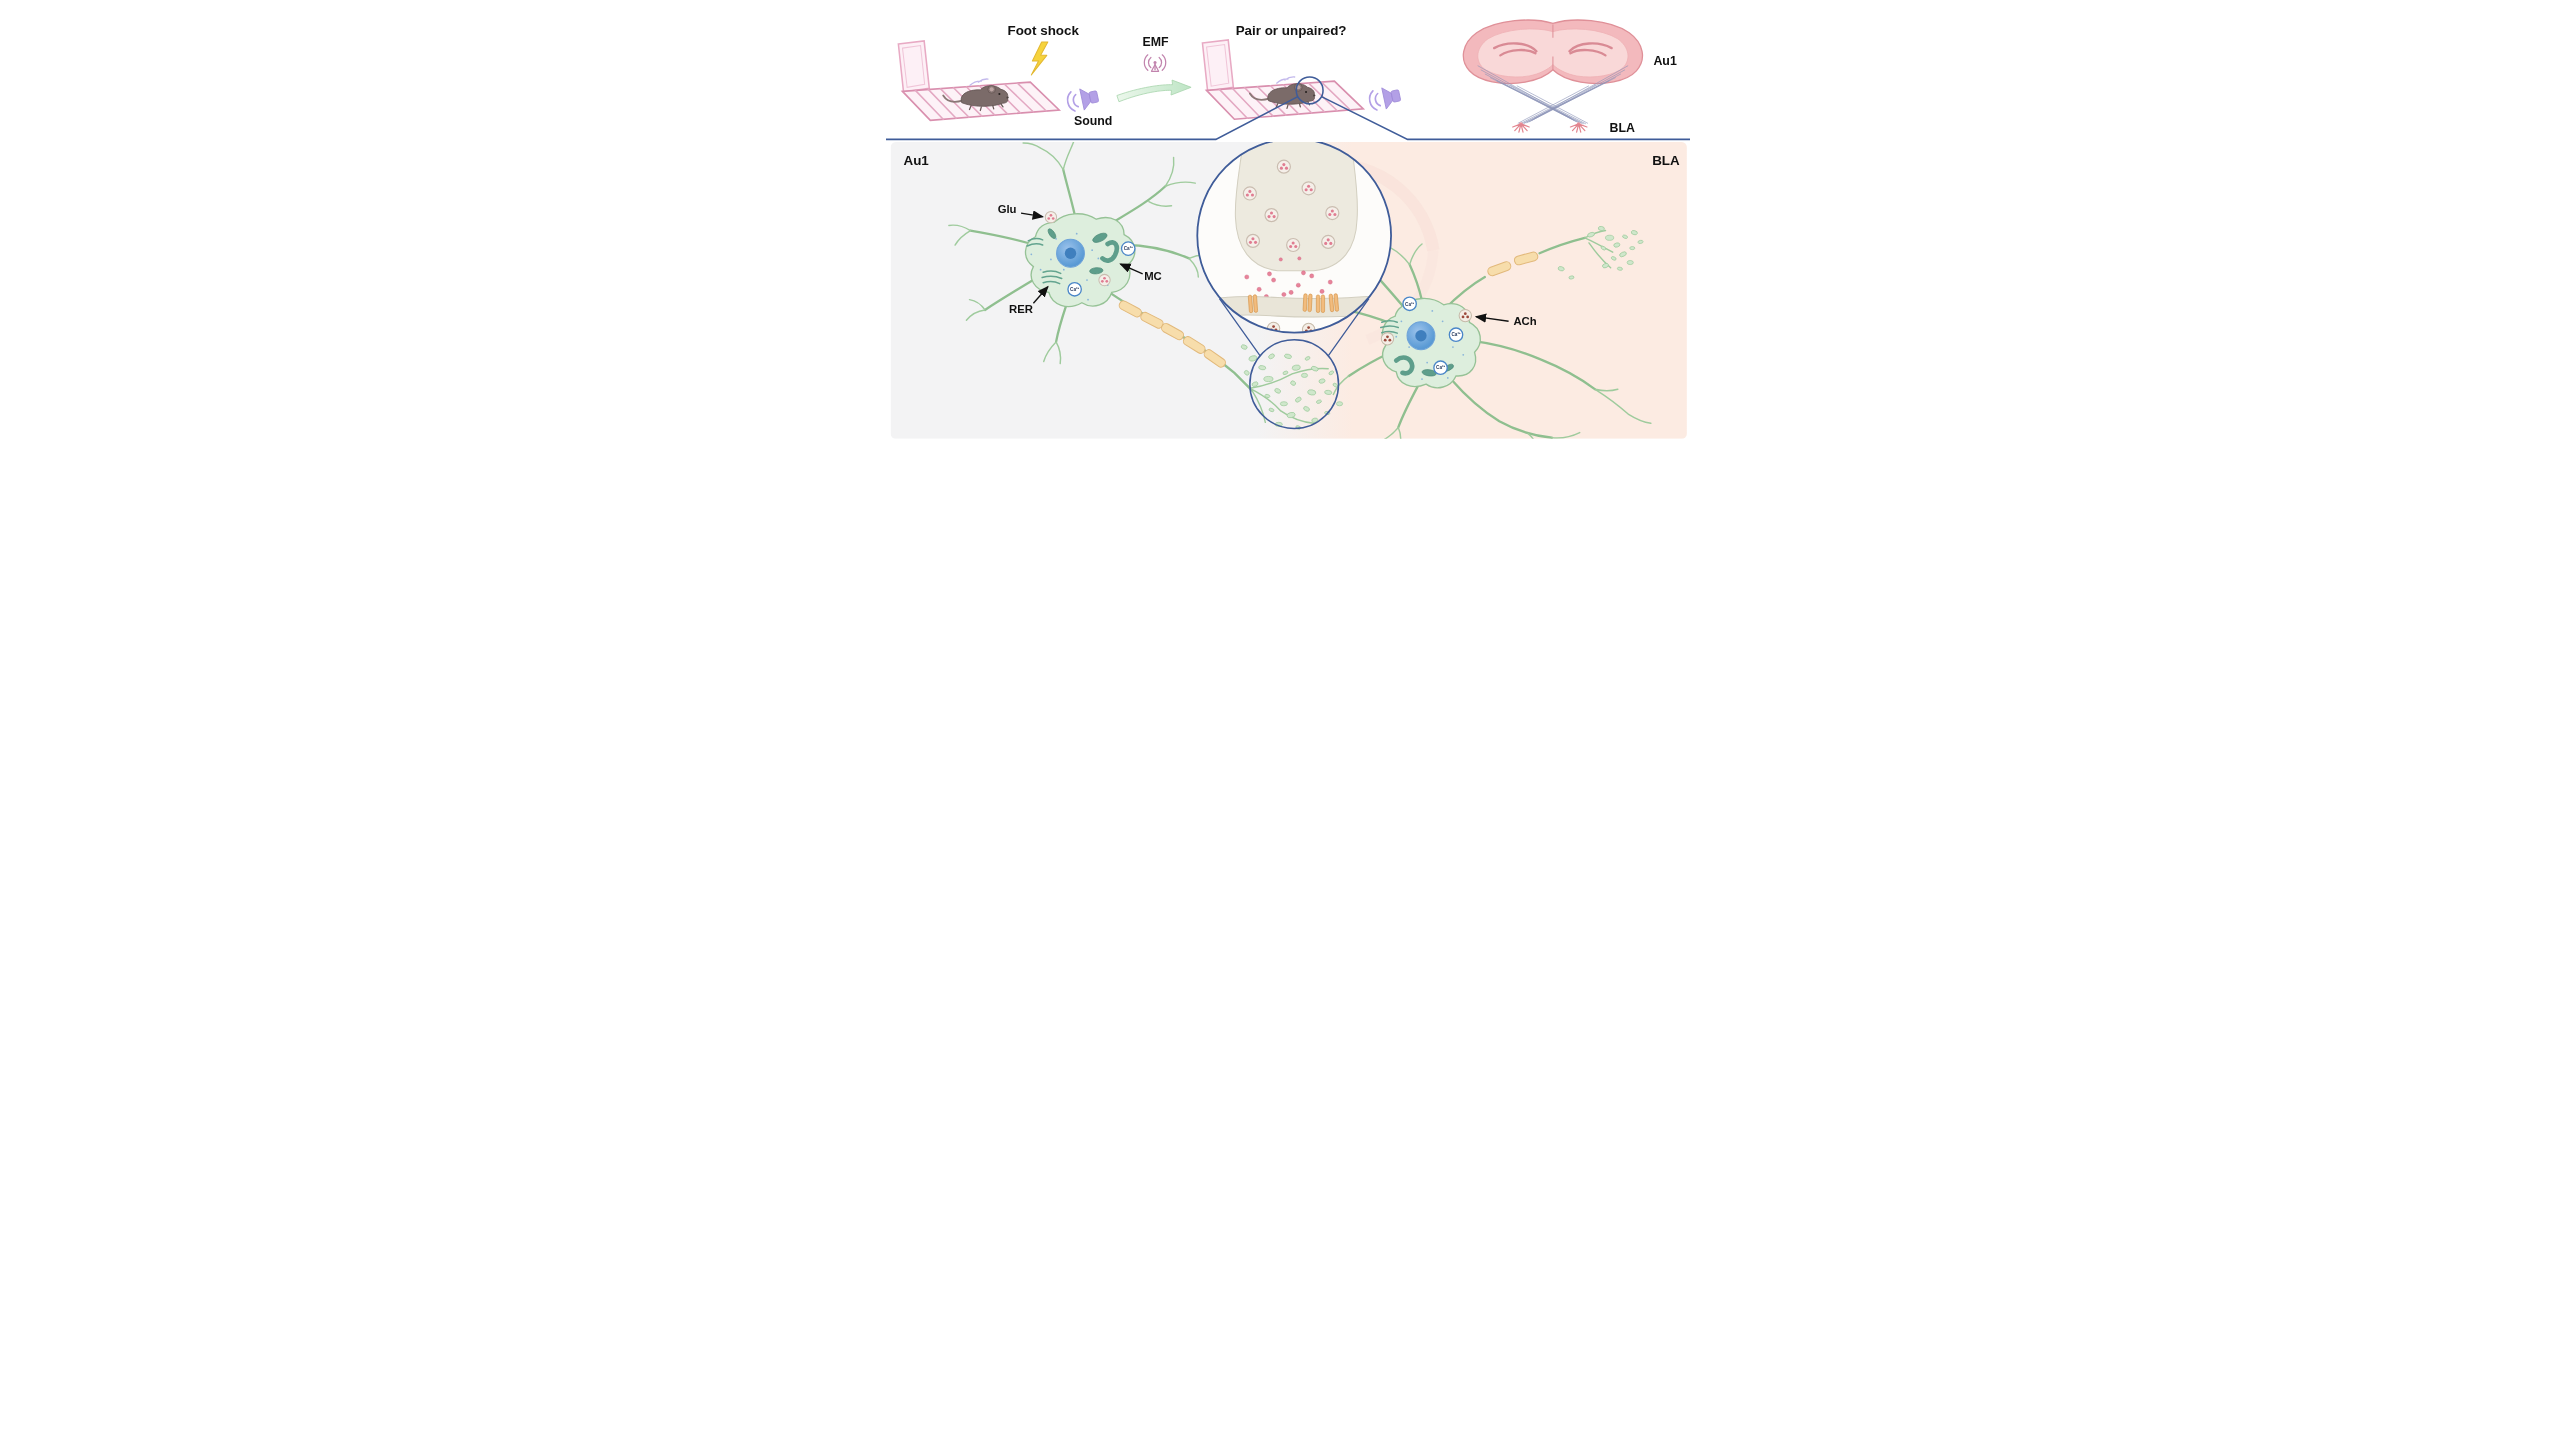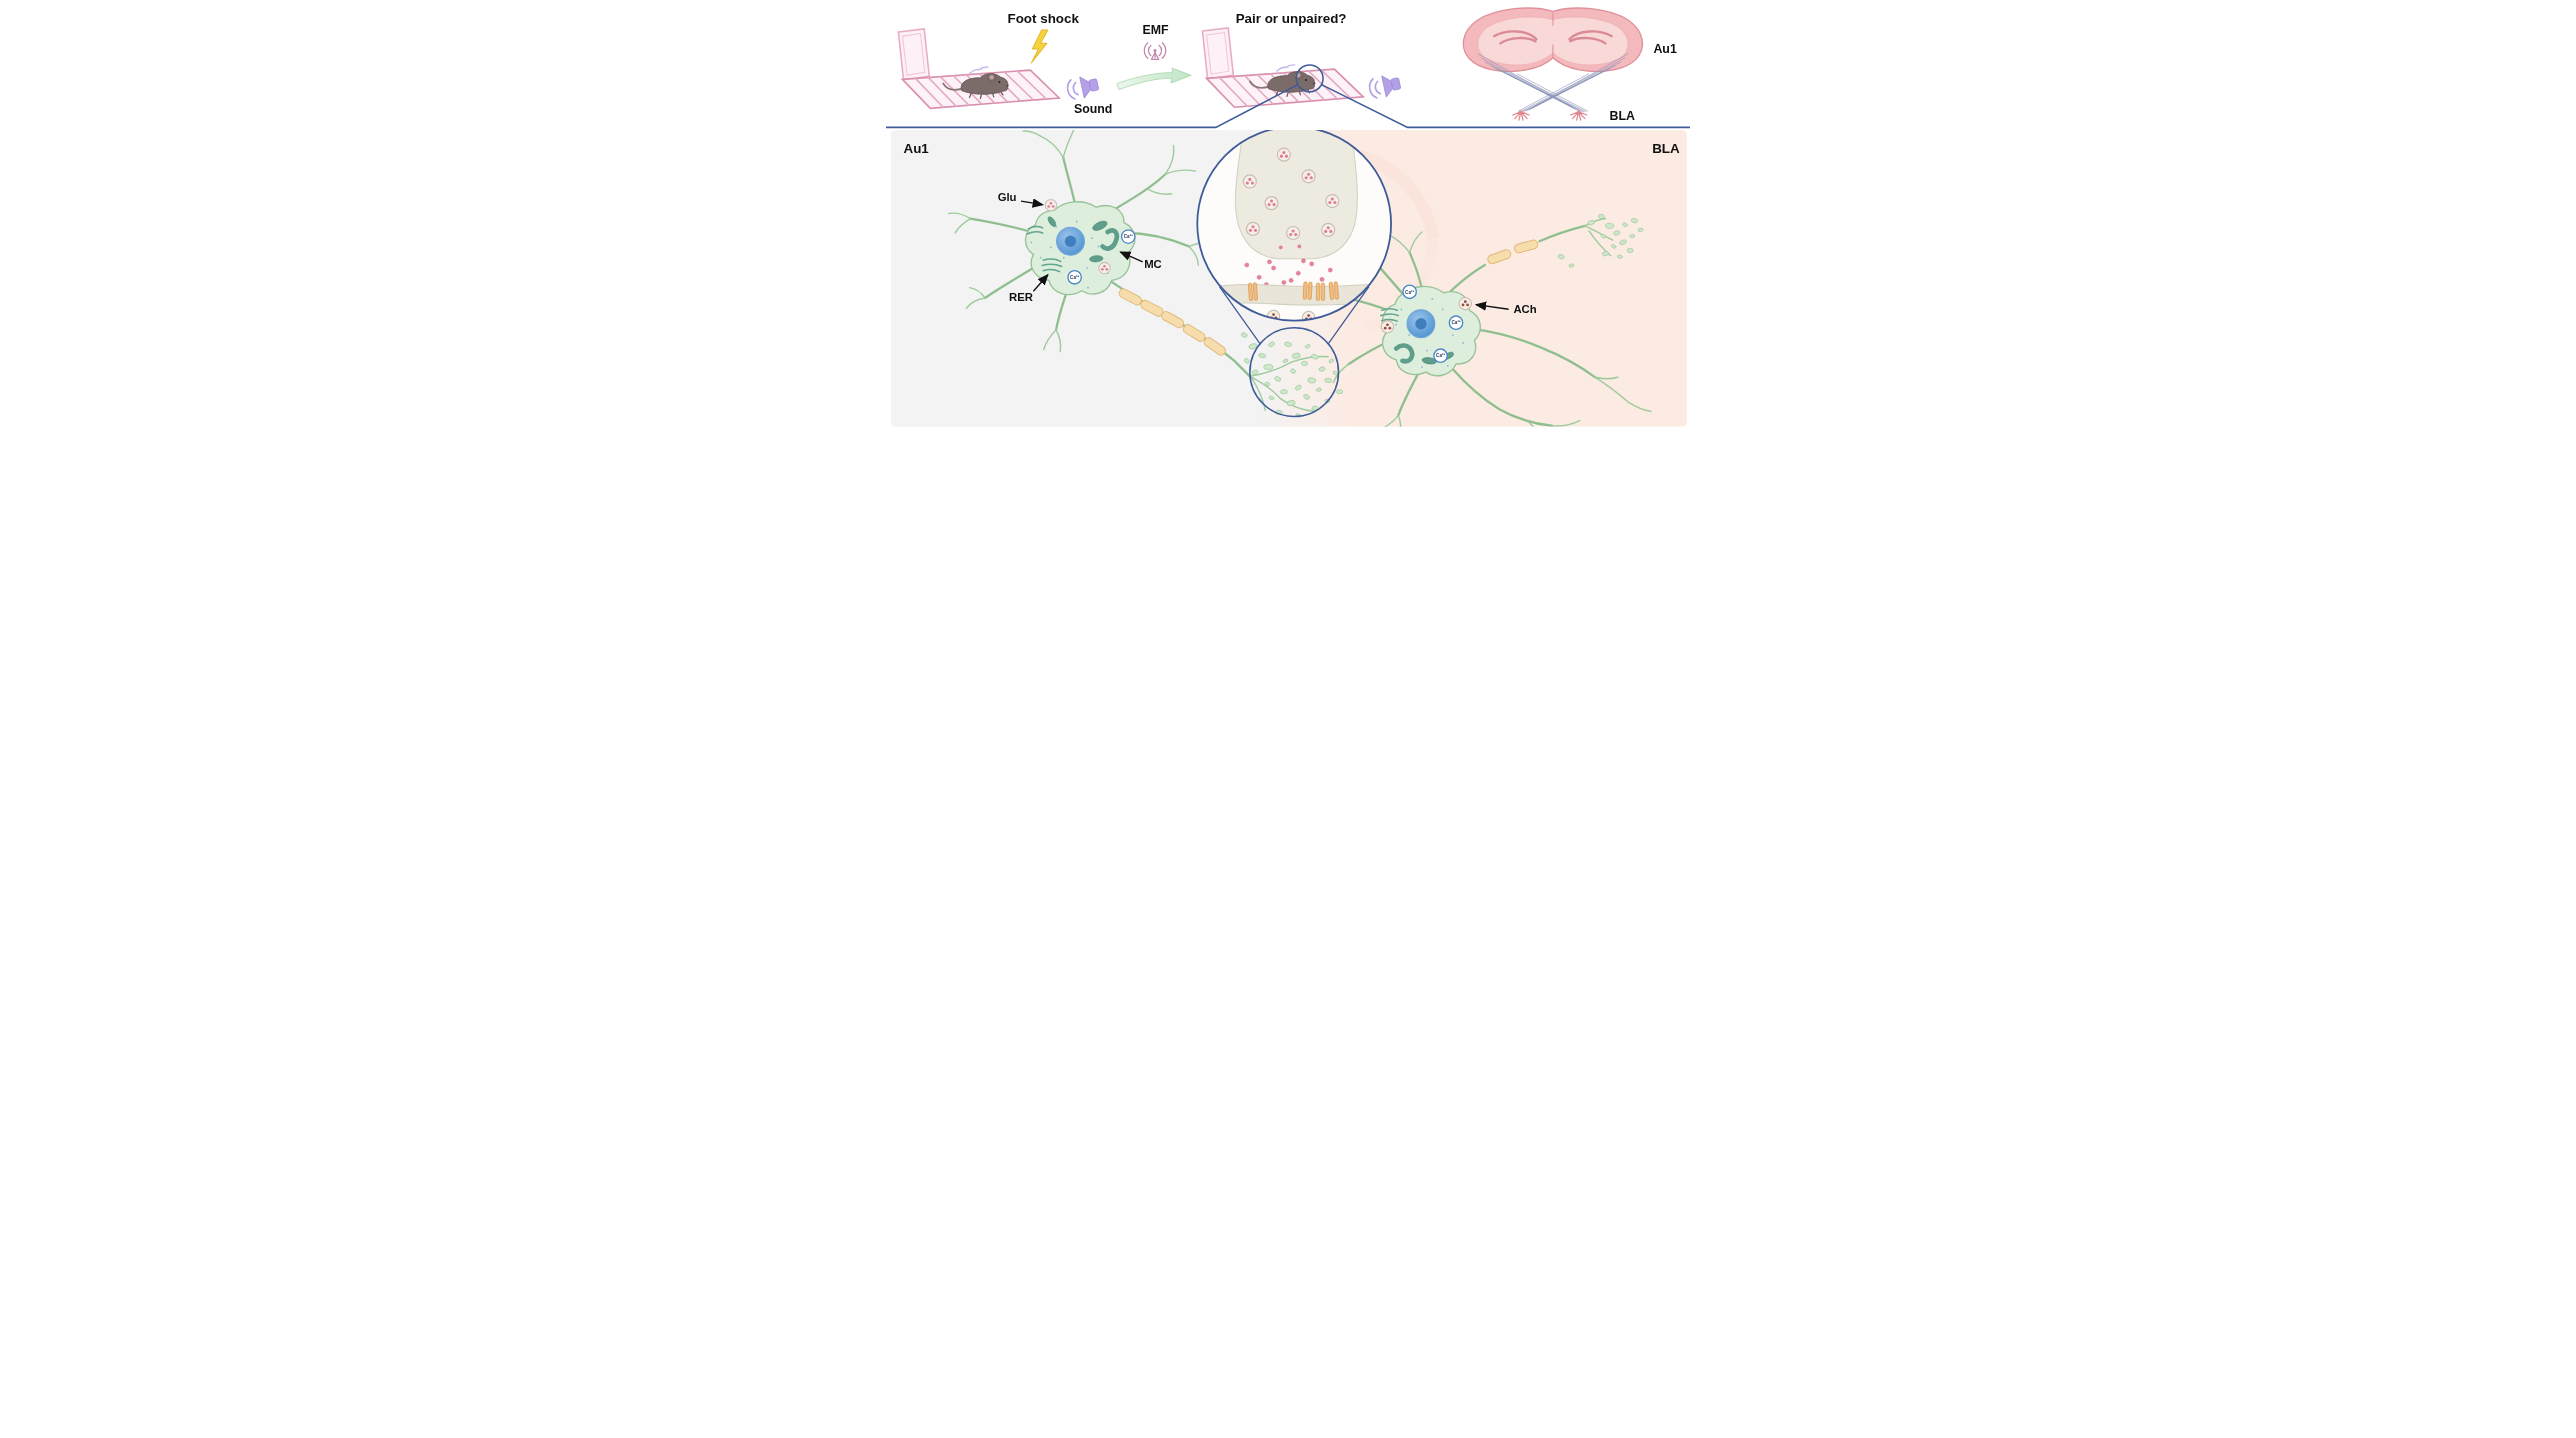--- a/index.html
+++ b/index.html
@@ -1,16 +1,16 @@
 <!DOCTYPE html>
 <html style="font-size:8.2px"><head>
 <meta charset="utf-8">
 <style>
   html,body{margin:0;padding:0;background:#ffffff;}
-  .stage{width:804px;margin:0 auto;font-family:"Liberation Sans",sans-serif;}
+  .stage{width:804px;margin:12px auto;font-family:"Liberation Sans",sans-serif;}
   svg{display:block;}
   .lbl{font:700 26px "Liberation Sans",sans-serif;fill:#111;}
   .lbl24{font:700 24px "Liberation Sans",sans-serif;fill:#111;}
   .lbl22{font:700 22px "Liberation Sans",sans-serif;fill:#111;}
   .dend{stroke:#8fbf8f;stroke-width:4.5;fill:none;stroke-linecap:round;}
   .dend2{stroke:#9fcb9d;stroke-width:2.8;fill:none;stroke-linecap:round;}
   .soma{fill:#ddeedd;stroke:#96c296;stroke-width:2.6;}
   .blob{fill:#cfe7cb;stroke:#9fcb9d;stroke-width:1.4;}
   .mito{fill:#5e9e8b;stroke:#4d8a78;stroke-width:1.3;}
   .mitoC{stroke:#5e9e8b;stroke-width:9;fill:none;stroke-linecap:round;}

